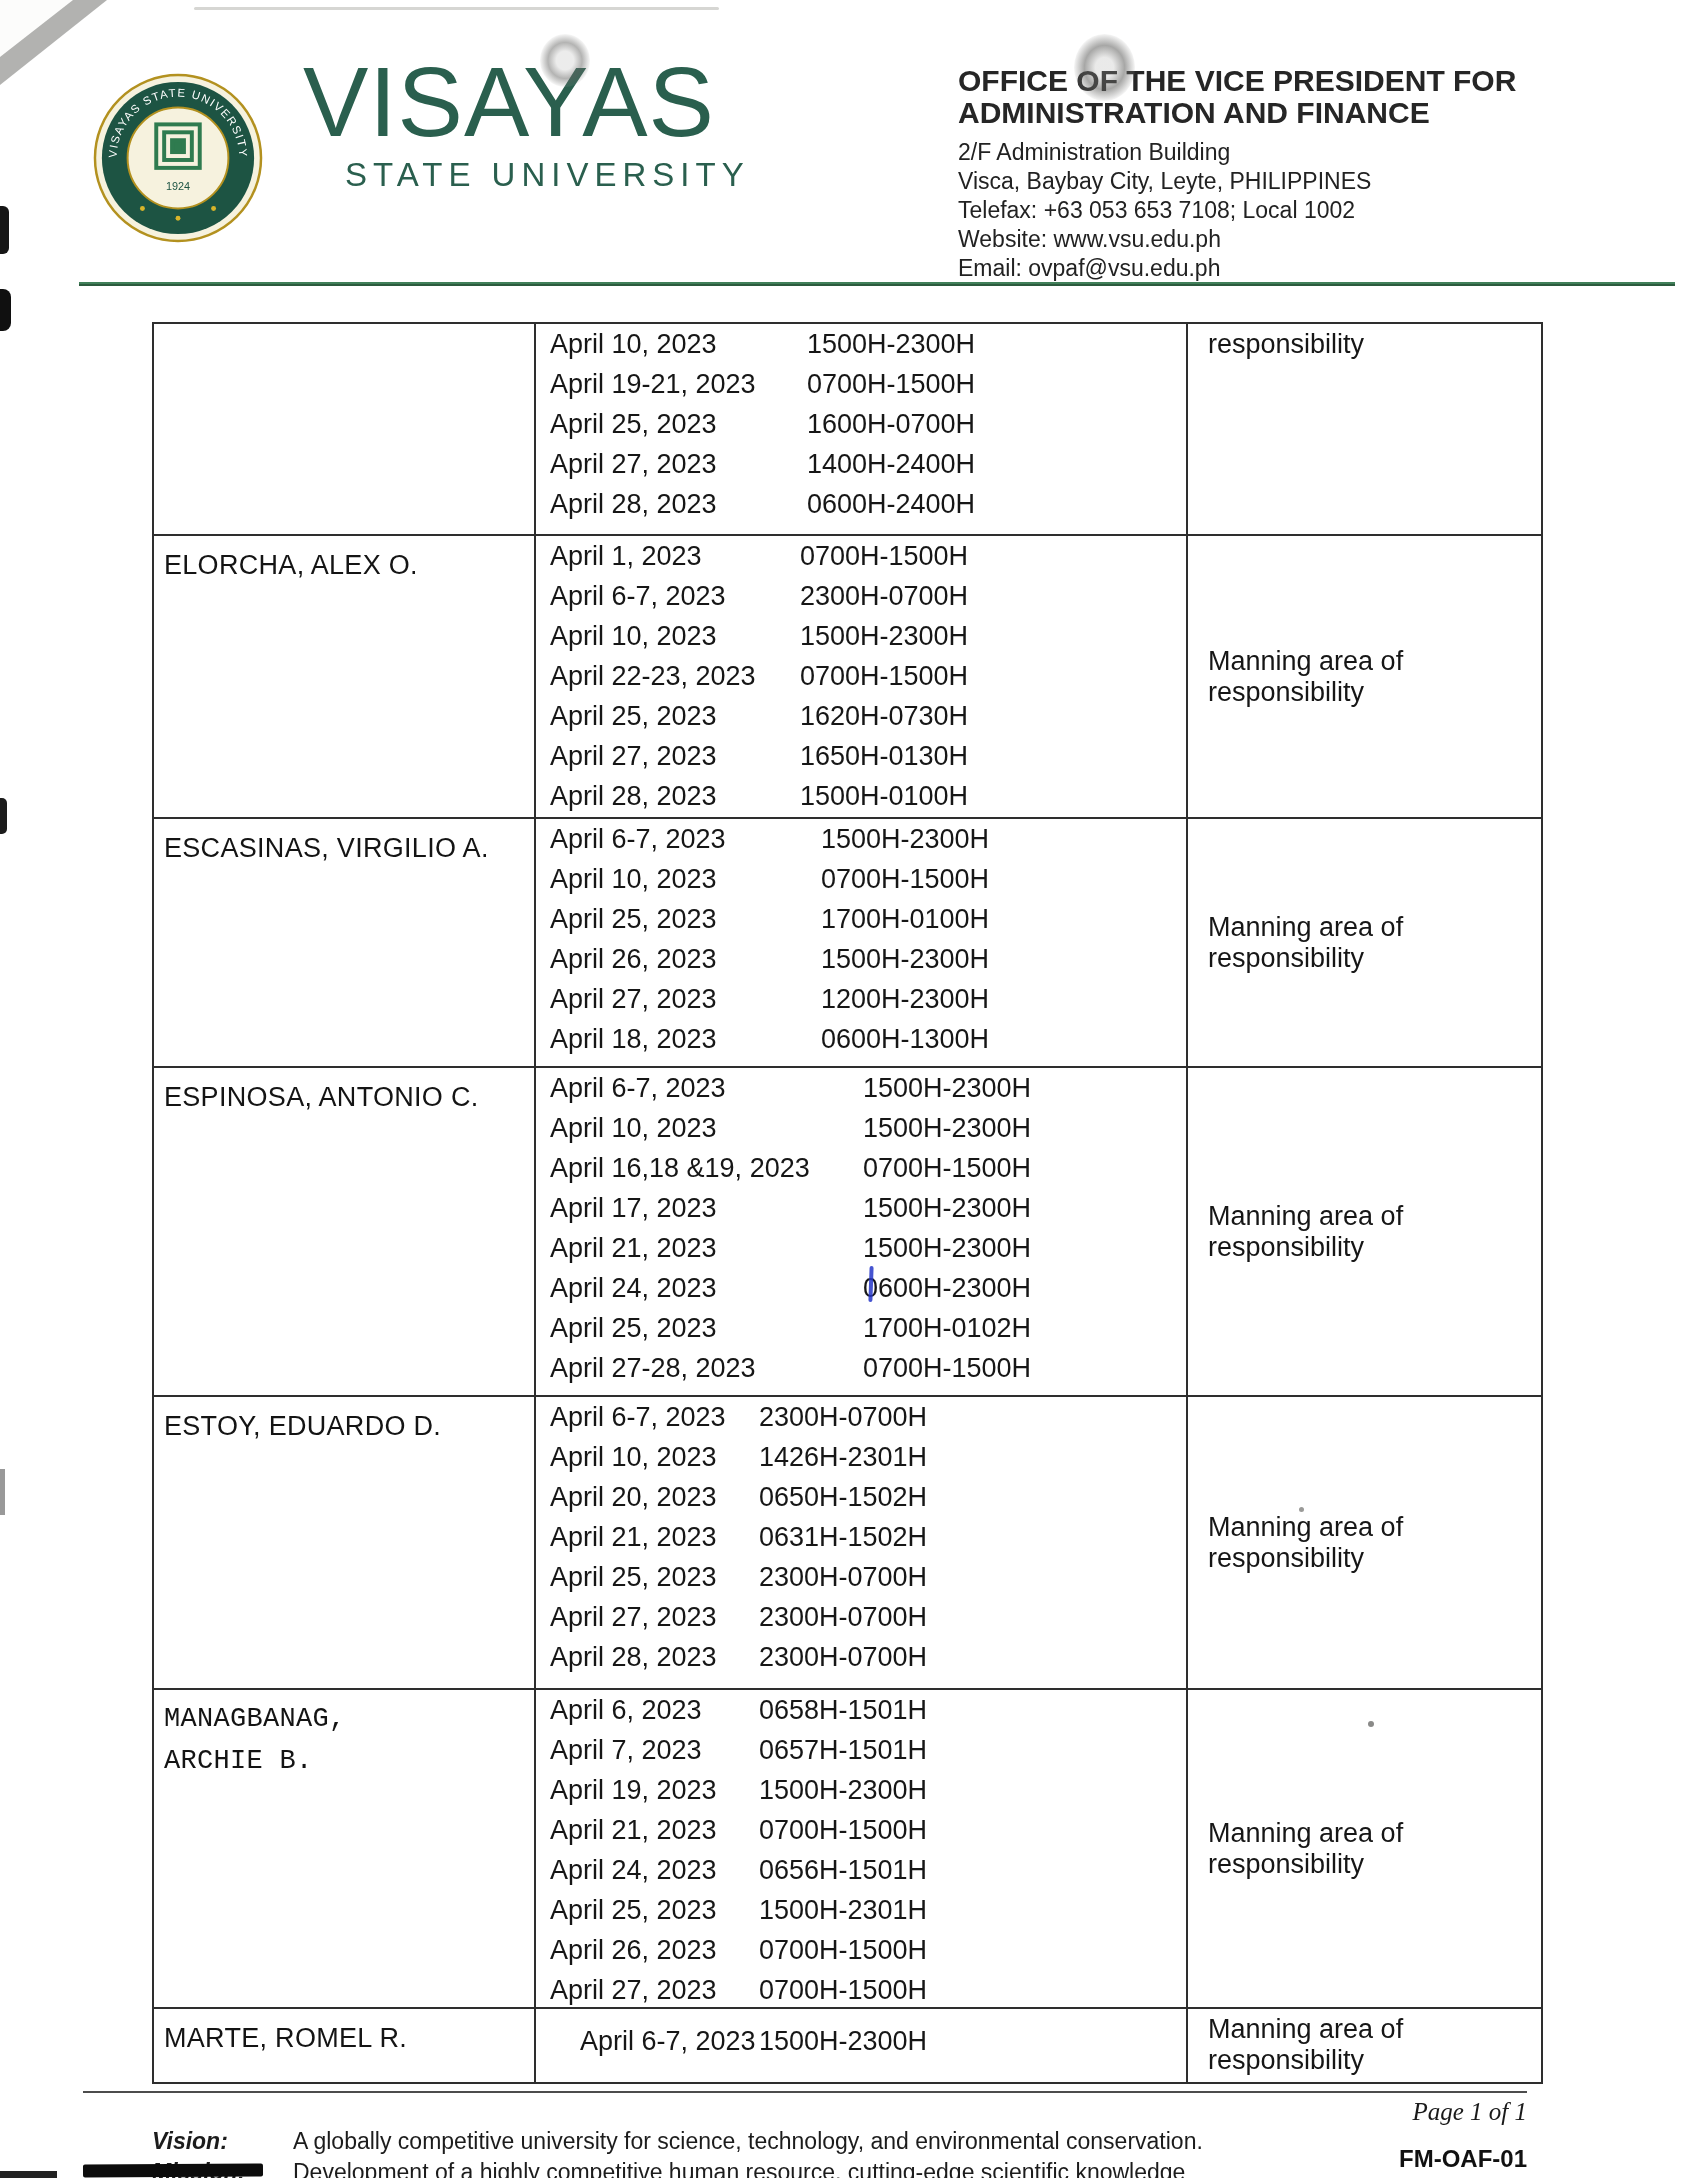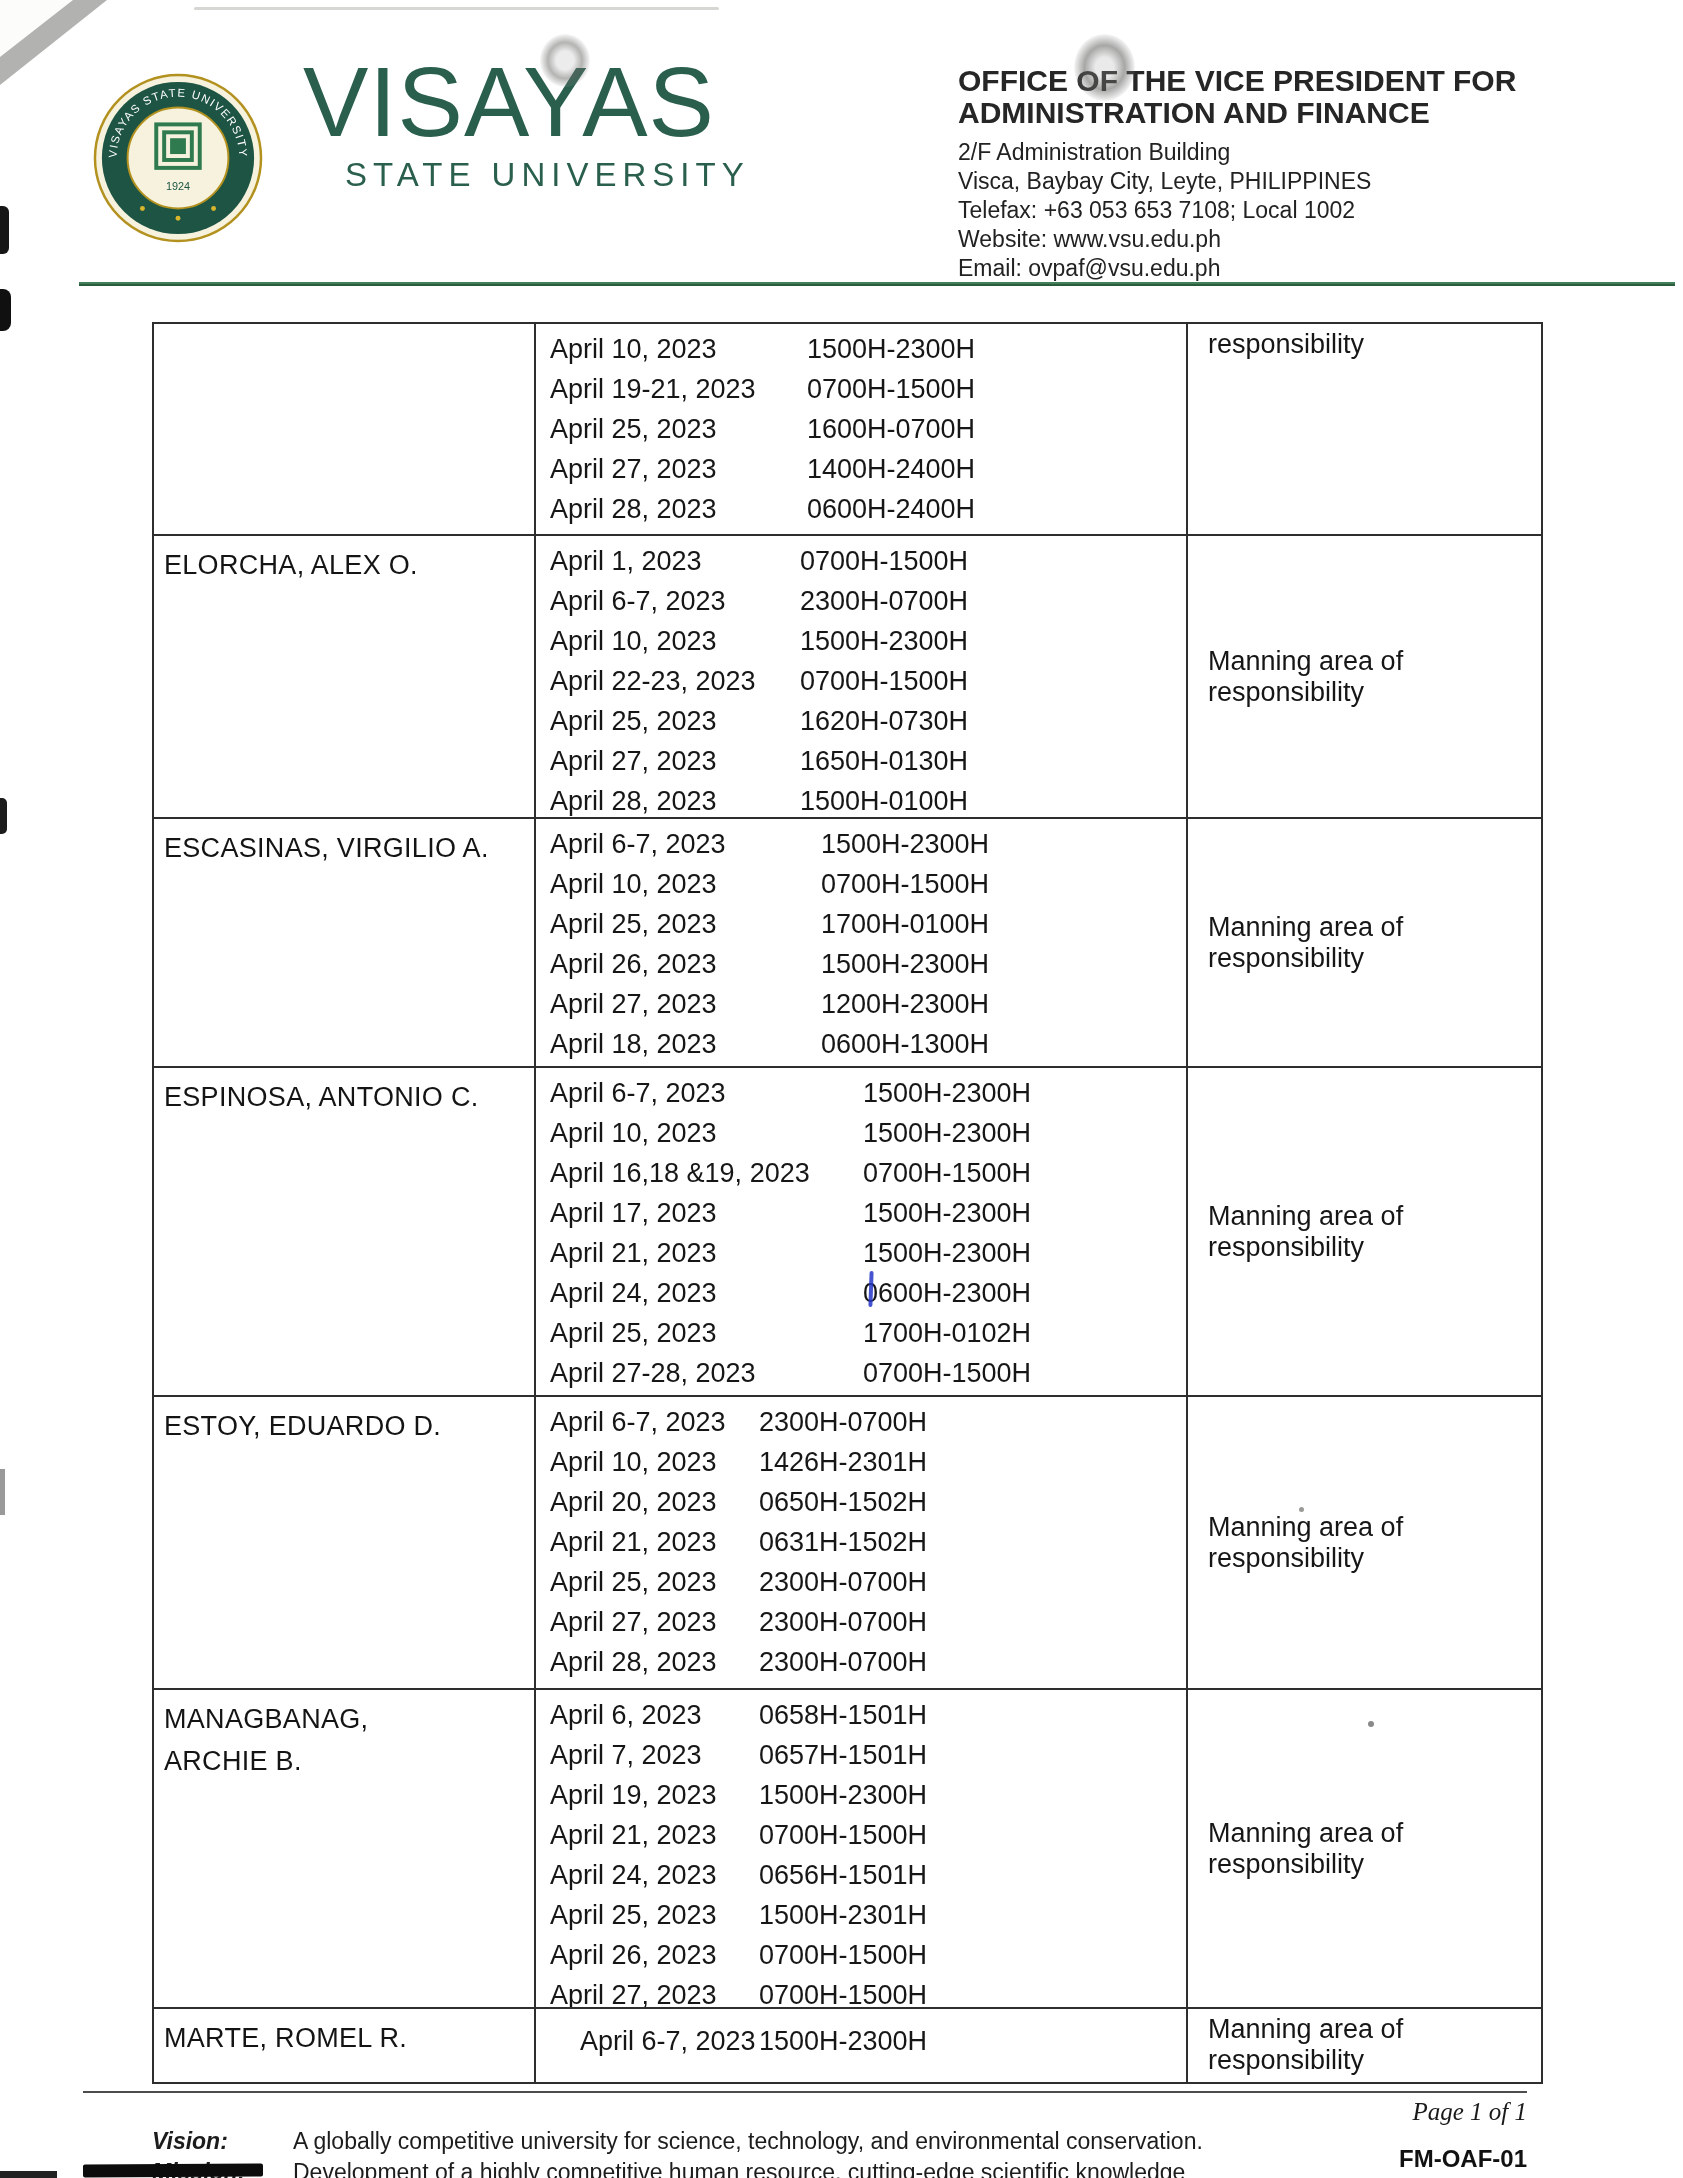--- a/index.html
+++ b/index.html
@@ -27,38 +27,38 @@
           background: #41805a; border-bottom: 2px solid #2c5b3e; }
 
   
   .table { position: absolute; left: 152px; top: 322px; width: 1391px;
            border: 2px solid #2e2e2e; background: #fff; }
   .trow { display: grid; grid-template-columns: 382px 652px 1fr; --toff: 223px; }
   .trow + .trow { border-top: 2px solid #2e2e2e; }
   .cell { overflow: hidden; }
   .name { border-right: 2px solid #2e2e2e; padding: 8px 10px 0 10px;
           font-size: 27px; line-height: 42px; letter-spacing: 0.3px; color: #141414; }
-  .sched { border-right: 2px solid #2e2e2e; padding-top: 5px; }
+  .sched { border-right: 2px solid #2e2e2e; }
   .sline { display: flex; font-size: 27px; line-height: 40px;
            padding-left: var(--doff, 14px); color: #161616; }
   .sdate { flex: 0 0 auto; width: calc(var(--toff) - var(--doff, 14px)); }
   .stime { flex: 0 0 auto; position: relative; }
   .duty { display: flex; align-items: center; padding: 0 20px; }
   .duty-text { font-size: 27px; line-height: 31px; max-width: 230px; color: #161616; }
 
   .r0 { height: 210px; --toff: 271px; }
   .r1 { height: 283px; --toff: 264px; }
   .r2 { height: 249px; --toff: 285px; }
   .r3 { height: 329px; --toff: 327px; }
   .r4 { height: 293px; --toff: 223px; }
   .r5 { height: 319px; --toff: 223px; }
   .r6 { height: 75px;  --toff: 223px; --doff: 44px; }
   .r0 .duty, .r6 .duty { align-items: flex-start; padding-top: 5px; }
   .r6 .sched { padding-top: 12px; }
-  .r5 .name { padding-right: 86px; }
+  .r5 .name { padding-right: 86px; font-family: Liberation Mono, monospace; }
 
   
   .ink::before { content: ""; position: absolute; left: 6px; top: -2px; width: 4px;
                  height: 36px; background: #2636c8; border-radius: 2px;
                  transform: rotate(2deg); opacity: .85; }
 
   
   .footline { position: absolute; left: 83px; top: 2091px; width: 1444px; height: 2px; background: #4c4c4c; }
   .pageno { position: absolute; left: 83px; top: 2098px; width: 1444px; text-align: right;
             font-family: "Liberation Serif", serif; font-style: italic; font-size: 25px; color: #1a1a1a; }

